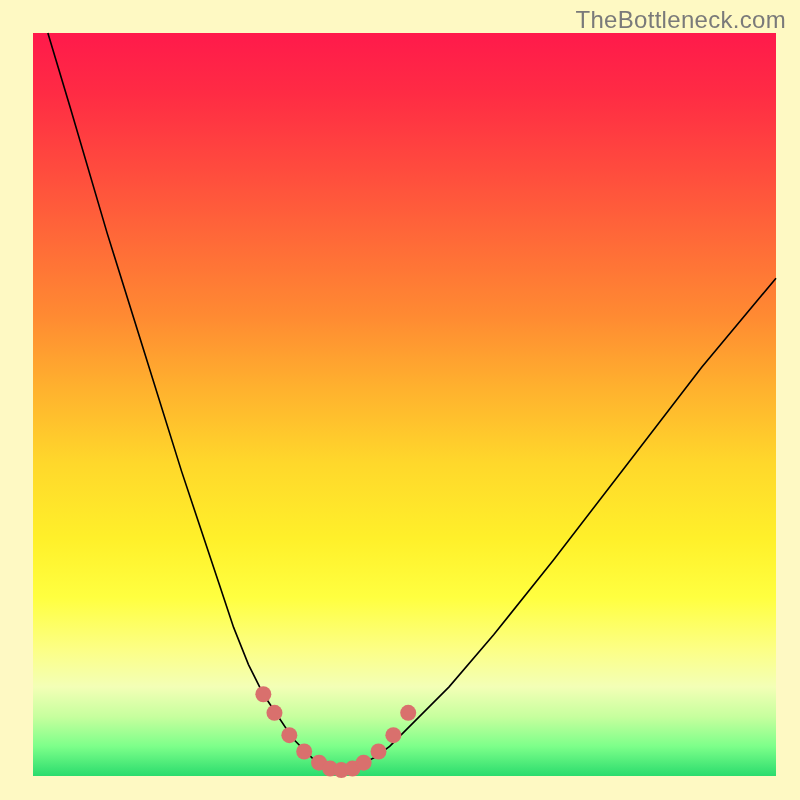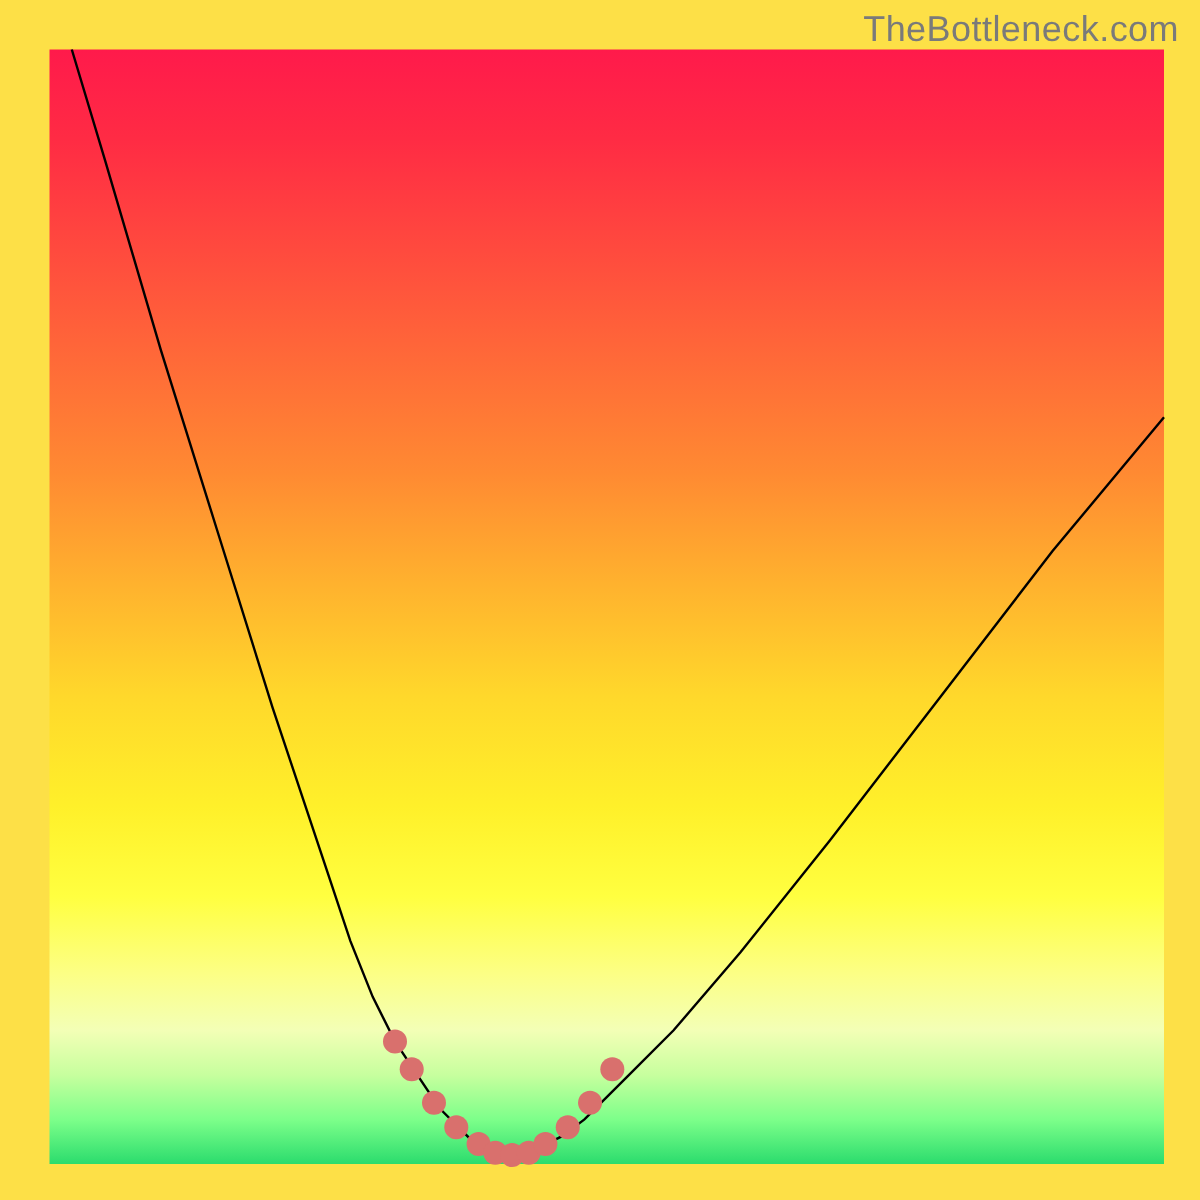--- a/index.html
+++ b/index.html
@@ -10,21 +10,21 @@
     overflow: hidden;
     background: #000;
     font-family: Arial, Helvetica, sans-serif;
   }
   .frame {
     position: absolute;
     left: 0;
     top: 0;
     width: 800px;
     height: 800px;
-    background: #fde047;
+    background: #fef9c3;
   }
   .plot-area {
     position: absolute;
     left: 33px;
     top: 33px;
     width: 743px;
     height: 743px;
     
     background: linear-gradient(to bottom,
       #ff1a4b 0%,

